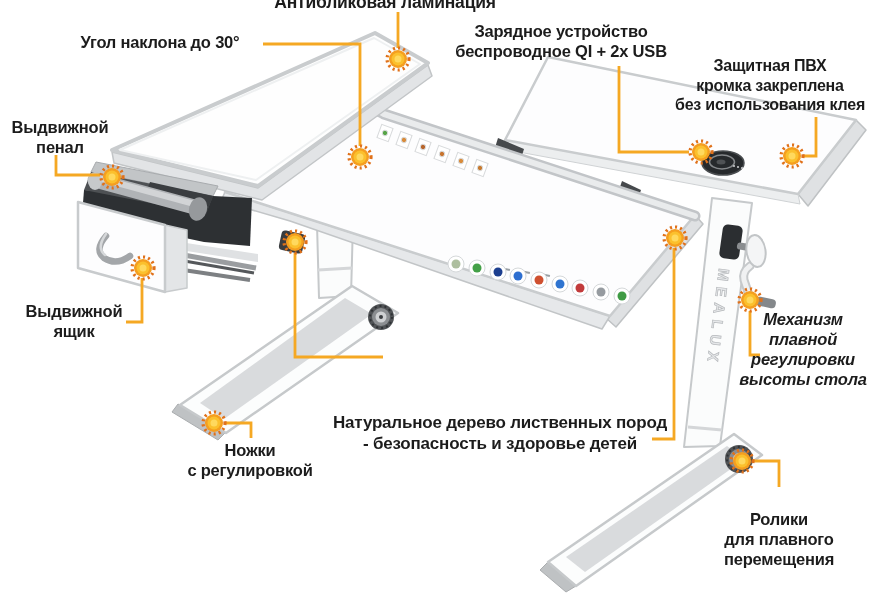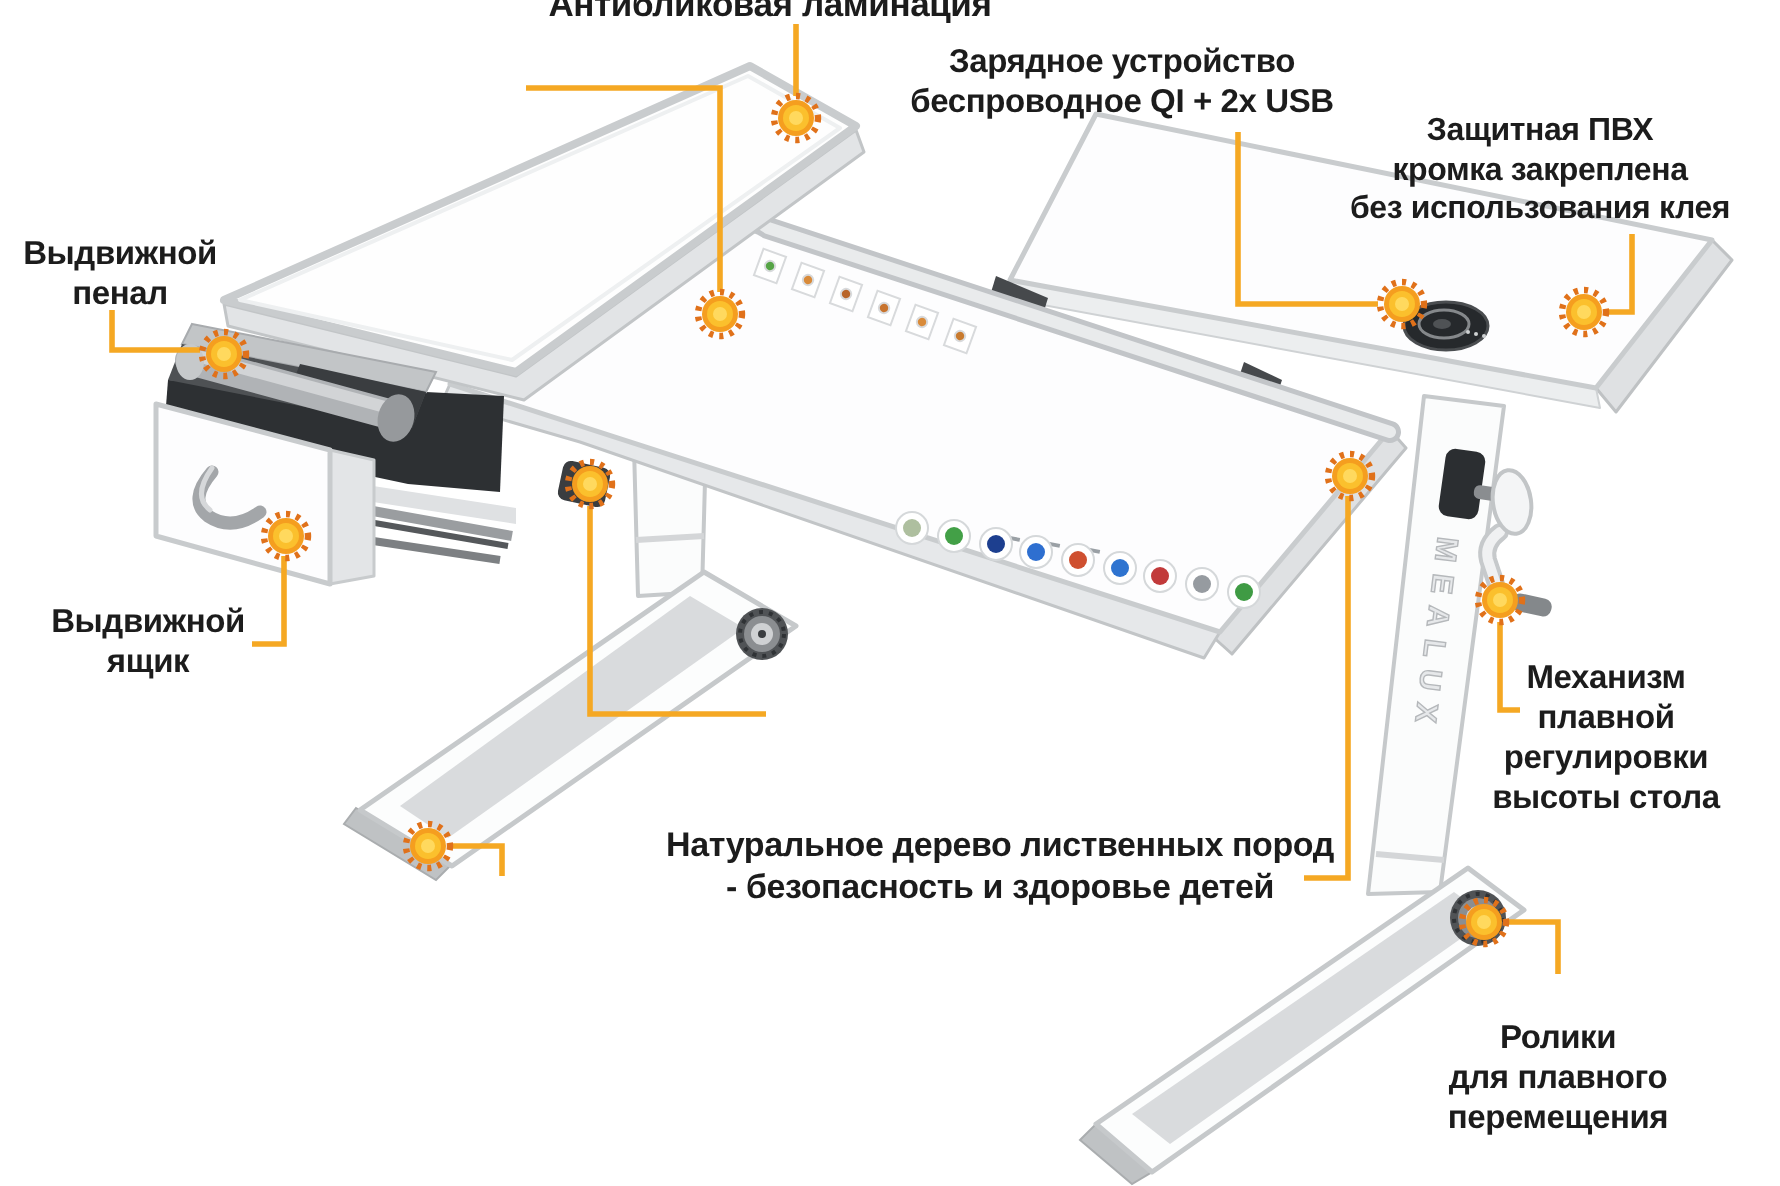--- a/index.html
+++ b/index.html
@@ -24,21 +24,21 @@
   
   .l-anti{left:235px;top:-8px;width:300px;}
   .l-tilt{left:55px;top:32px;width:210px;}
   .l-wireless{left:426px;top:21px;width:270px;}
   .l-pvc{left:640px;top:56px;width:260px;}
   .l-pencil{left:0px;top:117px;width:120px;}
   .l-drawer{left:14px;top:301px;width:120px;}
   .l-gas{left:364px;top:327px;width:240px;}
   .l-legs{left:160px;top:440px;width:180px;}
   .l-wood{left:320px;top:413px;width:360px;text-align:center;}
-  .l-mech{left:723px;top:329px;width:160px;}
+  .l-mech{left:723px;top:309px;width:160px;font-style:italic;}
   .l-casters{left:699px;top:489px;width:160px;margin-top:20px;}
 </style>
 </head>
 <body>
 
 <div class="stage">
 
 <svg width="890" height="593" viewBox="0 0 890 593">
   <defs>
     <g id="sun">
@@ -232,29 +232,32 @@
     <use href="#sun" transform="translate(143,268)"></use>
     <use href="#sun" transform="translate(295,242)"></use>
     <use href="#sun" transform="translate(214,423)"></use>
     <use href="#sun" transform="translate(675,238)"></use>
     <use href="#sun" transform="translate(750,300)"></use>
     <use href="#sun" transform="translate(742,461)"></use>
   </g>
 </svg>
 
   <div class="label xl l-anti">Антибликовая ламинация</div>
+  <div class="label l-tilt">Угол наклона до 30°</div>
   <div class="label l-wireless">Зарядное устройство
 беспроводное QI + 2x USB</div>
   <div class="label sm l-pvc">Защитная ПВХ
 кромка закреплена
 без использования клея</div>
   <div class="label l-pencil">Выдвижной
 пенал</div>
   <div class="label l-drawer">Выдвижной
 ящик</div>
+  <div class="label l-legs">Ножки
+с регулировкой</div>
   <div class="label lg l-wood">Натуральное дерево лиственных пород
 - безопасность и здоровье детей</div>
   <div class="label l-mech">Механизм
 плавной
 регулировки
 высоты стола</div>
   <div class="label l-casters">Ролики
 для плавного
 перемещения</div>
 </div>

